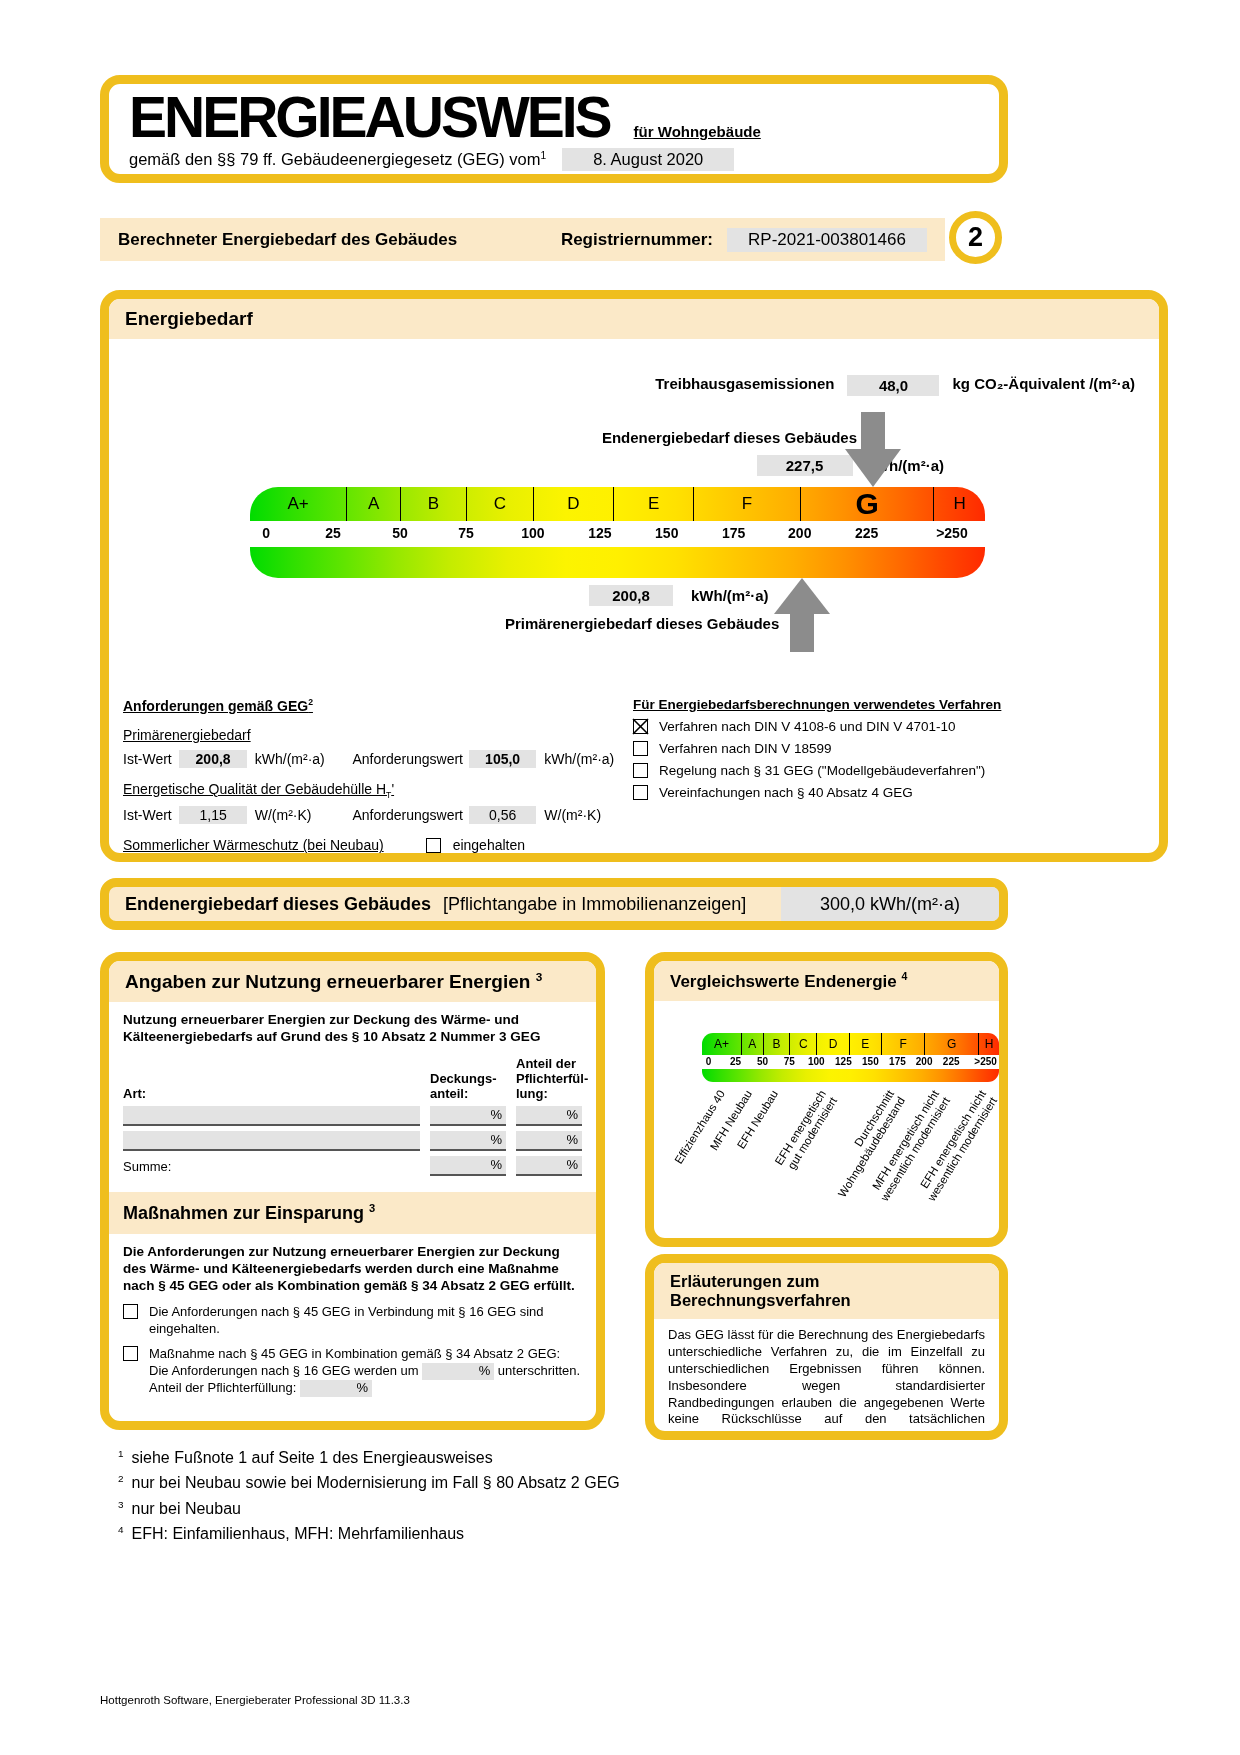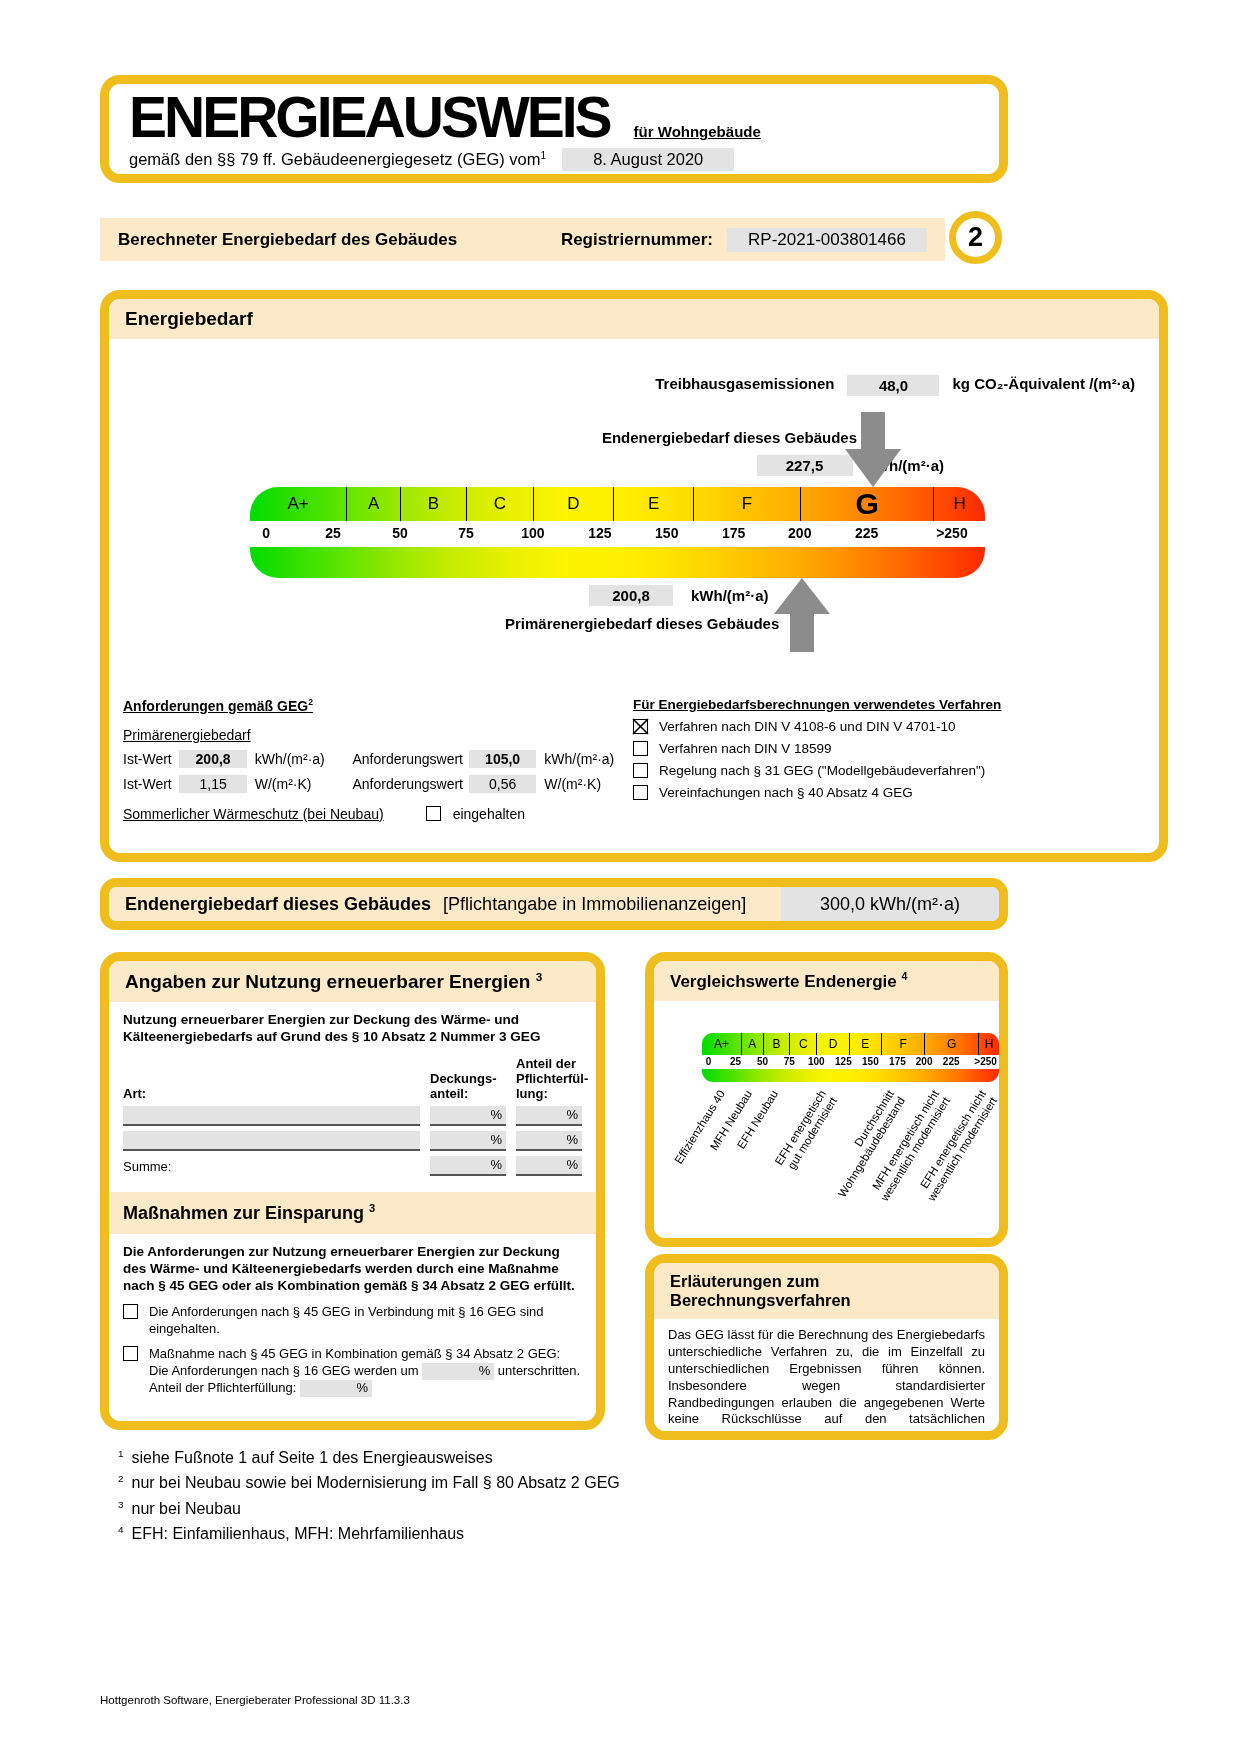--- a/index.html
+++ b/index.html
@@ -242,20 +242,23 @@
       <span>Anforderungen gemäß GEG</span><sup>2</sup>
     </div>
     <div class="anf-sub u">Primärenergiebedarf</div>
     <div class="anf-row">
       <span class="lbl">Ist-Wert</span>
       <span class="vbox graybox b">200,8</span>
       <span class="unit">kWh/(m²·a)</span>
       <span class="lbl2">Anforderungswert</span>
       <span class="vbox graybox b">105,0</span>
       <span class="unit">kWh/(m²·a)</span>
+    </div>
+    <div class="anf-sub u">
+      <span>Energetische Qualität der Gebäudehülle H</span><sub>T</sub><span>'</span>
     </div>
     <div class="anf-row">
       <span class="lbl">Ist-Wert</span>
       <span class="vbox graybox">1,15</span>
       <span class="unit">W/(m²·K)</span>
       <span class="lbl2">Anforderungswert</span>
       <span class="vbox graybox">0,56</span>
       <span class="unit">W/(m²·K)</span>
     </div>
     <div class="sommer-row">

